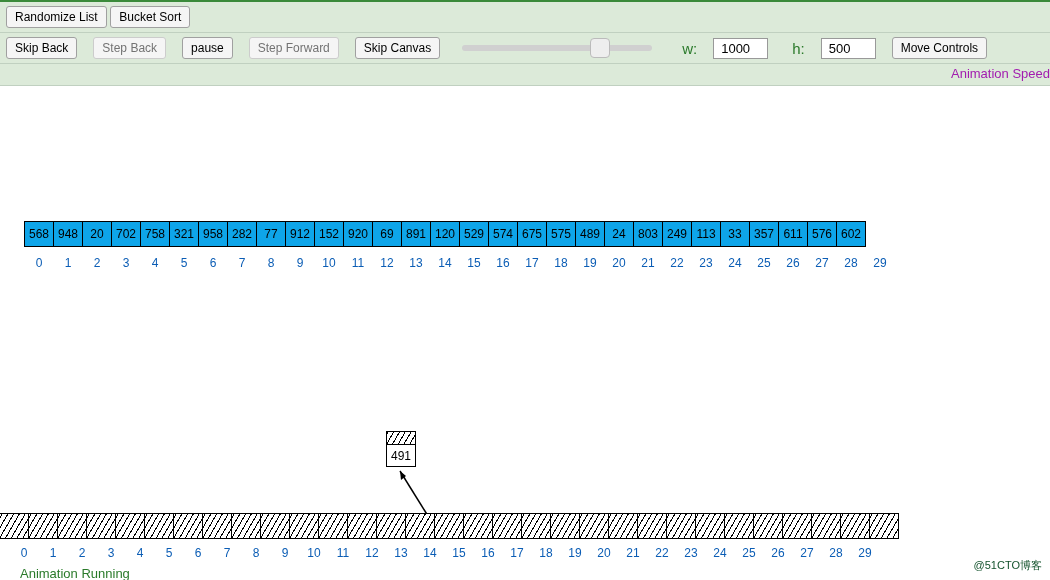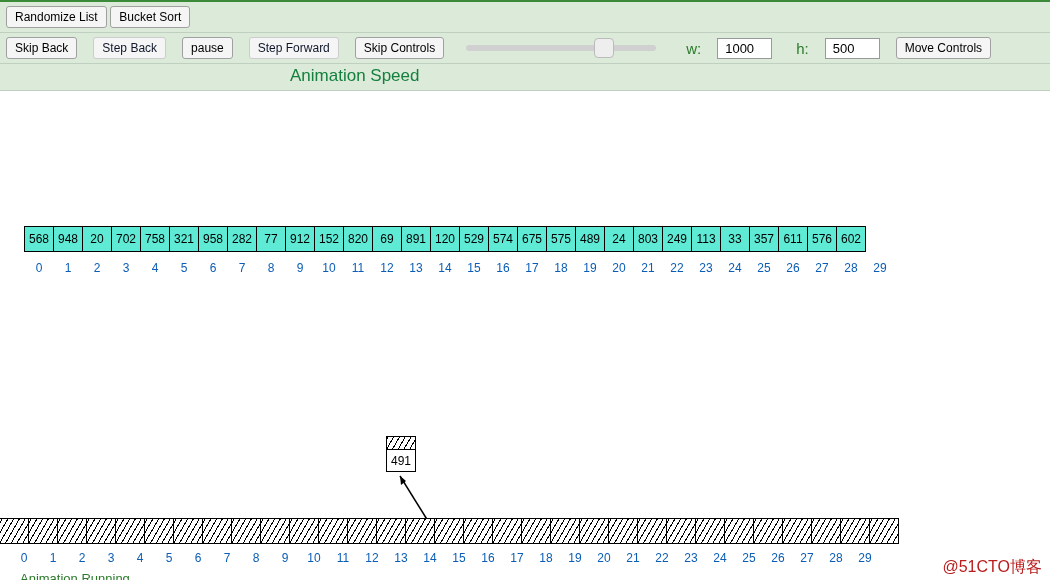--- a/index.html
+++ b/index.html
@@ -1,54 +1,54 @@
 <!DOCTYPE html>
 <html><head>
   <meta charset="utf-8">
   <style>
     * { box-sizing: border-box; margin: 0; padding: 0; }
     body { font-family: Arial, sans-serif; font-size: 13px; width: 1050px; height: 580px; background: #fff; position: relative; overflow: hidden; }
     .top-bar { background: #dcead9; border-top: 2px solid #3a8a3a; border-bottom: 1px solid #c0d0c0; padding: 4px 6px; }
     .second-bar { background: #dcead9; border-bottom: 1px solid #c0d0c0; padding: 4px 6px; display: flex; align-items: center; gap: 16px; flex-wrap: wrap; }
     button { font-size: 12px; padding: 3px 8px; background: #f5f5f5; border: 1px solid #a0a0a0; border-radius: 3px; cursor: pointer; }
-    button:disabled { color: #0f172a; border-color: #ccc; cursor: default; }
+    button:disabled { color: #737373; border-color: #ccc; cursor: default; }
     .slider { -webkit-appearance: none; width: 190px; height: 6px; background: #d0d0d0; border-radius: 3px; margin: 0 6px; }
     .slider::-webkit-slider-thumb { -webkit-appearance: none; width: 20px; height: 20px; background: #eee; border: 1px solid #bbb; border-radius: 4px; cursor: pointer; }
     .wh-label { color: #2a7a2a; font-size: 15px; margin-left: 8px; }
     .wh-input { width: 55px; padding: 2px 7px; border: 1px solid #999; font-size: 13px; }
-    .speed-label { color: #15803d; font-size: 17px; text-align: left; padding: 2px 0 4px; background: #dcead9; border-bottom: 1px solid #c0d0c0; }
+    .speed-label { color: #a21caf; font-size: 13px; text-align: right; padding: 2px 0 4px; background: #dcead9; border-bottom: 1px solid #c0d0c0; }
     .speed-label span { display: inline-block; margin-left: 290px; }
     .canvas-area { position: relative; height: 495px; }
     .array-row { position: absolute; display: flex; }
-    .cell { width: 30px; height: 26px; border: 1px solid #000; display: flex; align-items: center; justify-content: center; font-size: 12px; margin-left: -1px; background: #5eead4; }
+    .cell { width: 30px; height: 26px; border: 1px solid #000; display: flex; align-items: center; justify-content: center; font-size: 12px; margin-left: -1px; background: #0ea5e9; }
     .hatch { background: repeating-linear-gradient(-60deg, #fff 0, #fff 4px, #000 4px, #000 5px); }
     .idx-row { position: absolute; display: flex; }
     .idx { width: 30px; text-align: center; font-size: 12px; color: #0b5db5; margin-left: -1px; }
     .moving-cell { position: absolute; width: 30px; }
     .moving-top { height: 14px; border: 1px solid #000; background: repeating-linear-gradient(-60deg,#fff 0,#fff 4px,#000 4px,#000 5px); }
     .moving-val { height: 22px; border: 1px solid #000; border-top: none; display: flex; align-items: center; justify-content: center; font-size: 12px; background: #fff; }
     .arrow { position: absolute; width: 50px; height: 60px; }
     .arrow svg { width: 100%; height: 100%; }
     .status { position: absolute; left: 20px; bottom: 0; color: #2a7a2a; font-size: 13px; }
-    .watermark { position: absolute; right: 8px; bottom: 8px; color: #b91c1c; font-size: 16px; }
+    .watermark { position: absolute; right: 8px; bottom: 8px; color: #14532d; font-size: 11px; }
   </style>
 </head>
 <body>
 
 <div class="top-bar">
   <button>Randomize List</button>
   <button>Bucket Sort</button>
 </div>
 
 <div class="second-bar">
   <button>Skip Back</button>
   <button disabled="">Step Back</button>
   <button>pause</button>
   <button disabled="">Step Forward</button>
-  <button>Skip Controls</button>
+  <button>Skip Canvas</button>
   <input type="range" class="slider" min="0" max="100" value="75" style="">
   <span class="wh-label">w:</span>
   <input class="wh-input" value="1000" style="">
   <span class="wh-label">h:</span>
   <input class="wh-input" value="500" style="">
   <button>Move Controls</button>
 </div>
 
 <div class="speed-label"><span>Animation Speed</span></div>
 
@@ -58,21 +58,21 @@
       <div class="cell">948</div>
       <div class="cell">20</div>
       <div class="cell">702</div>
       <div class="cell">758</div>
       <div class="cell">321</div>
       <div class="cell">958</div>
       <div class="cell">282</div>
       <div class="cell">77</div>
       <div class="cell">912</div>
       <div class="cell">152</div>
-      <div class="cell">820</div>
+      <div class="cell">920</div>
       <div class="cell">69</div>
       <div class="cell">891</div>
       <div class="cell">120</div>
       <div class="cell">529</div>
       <div class="cell">574</div>
       <div class="cell">675</div>
       <div class="cell">575</div>
       <div class="cell">489</div>
       <div class="cell">24</div>
       <div class="cell">803</div>

